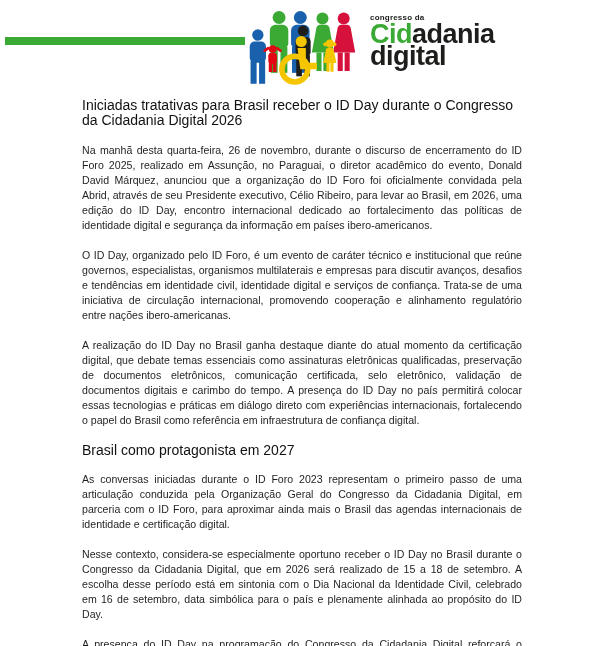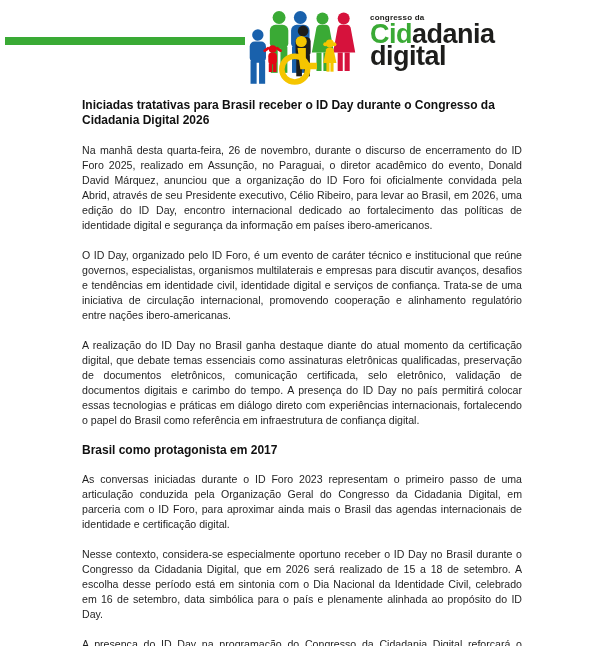--- a/index.html
+++ b/index.html
@@ -45,22 +45,22 @@
     line-height:.82;
   }
   .logo-brand .green{color:#3aaa35;}
   
   main{
     position:absolute;
     left:82px;top:98px;
     width:440px;
   }
   h1,h2{
-    font-size:12px;
-    font-weight:bold;
+    font-size:14px;
+    font-weight:normal;
     color:#111;
     margin:0 0 15px 0;
     line-height:15px;
   }
   h2{margin:0 0 14px 0;}
   p{
     font-size:10.6px;
     line-height:15px;
     text-align:justify;
     margin:12px 0 15px 0;
@@ -152,18 +152,18 @@
   </div>
 </header>
 
 <main>
   <h1>Iniciadas tratativas para Brasil receber o ID Day durante o Congresso da Cidadania Digital 2026</h1>
 
   <p>Na manhã desta quarta-feira, 26 de novembro, durante o discurso de encerramento do ID Foro 2025, realizado em Assunção, no Paraguai, o diretor acadêmico do evento, Donald David Márquez, anunciou que a organização do ID Foro foi oficialmente convidada pela Abrid, através de seu Presidente executivo, Célio Ribeiro, para levar ao Brasil, em 2026, uma edição do ID Day, encontro internacional dedicado ao fortalecimento das políticas de identidade digital e segurança da informação em países ibero-americanos.</p>
   <p>O ID Day, organizado pelo ID Foro, é um evento de caráter técnico e institucional que reúne governos, especialistas, organismos multilaterais e empresas para discutir avanços, desafios e tendências em identidade civil, identidade digital e serviços de confiança. Trata-se de uma iniciativa de circulação internacional, promovendo cooperação e alinhamento regulatório entre nações ibero-americanas.</p>
   <p>A realização do ID Day no Brasil ganha destaque diante do atual momento da certificação digital, que debate temas essenciais como assinaturas eletrônicas qualificadas, preservação de documentos eletrônicos, comunicação certificada, selo eletrônico, validação de documentos digitais e carimbo do tempo. A presença do ID Day no país permitirá colocar essas tecnologias e práticas em diálogo direto com experiências internacionais, fortalecendo o papel do Brasil como referência em infraestrutura de confiança digital.</p>
 
-  <h2>Brasil como protagonista em 2017</h2>
+  <h2>Brasil como protagonista em 2027</h2>
 
   <p>As conversas iniciadas durante o ID Foro 2023 representam o primeiro passo de uma articulação conduzida pela Organização Geral do Congresso da Cidadania Digital, em parceria com o ID Foro, para aproximar ainda mais o Brasil das agendas internacionais de identidade e certificação digital.</p>
   <p>Nesse contexto, considera-se especialmente oportuno receber o ID Day no Brasil durante o Congresso da Cidadania Digital, que em 2026 será realizado de 15 a 18 de setembro. A escolha desse período está em sintonia com o Dia Nacional da Identidade Civil, celebrado em 16 de setembro, data simbólica para o país e plenamente alinhada ao propósito do ID Day.</p>
   <p>A presença do ID Day na programação do Congresso da Cidadania Digital reforçará o protagonismo do Brasil na discussão global sobre identidade, tecnologia e segurança, promovendo um ambiente de aprendizado, integração e cooperação entre diversos países ibero-americanos.</p>
 </main>
 
 </body></html>

